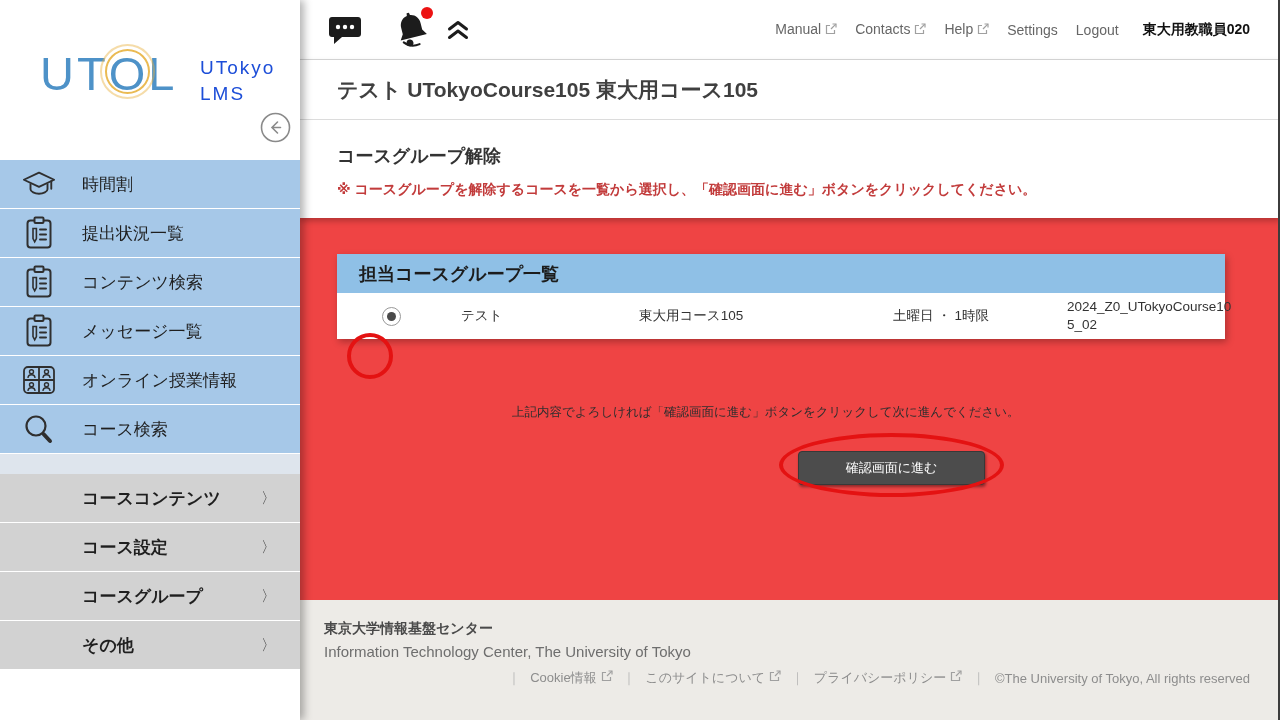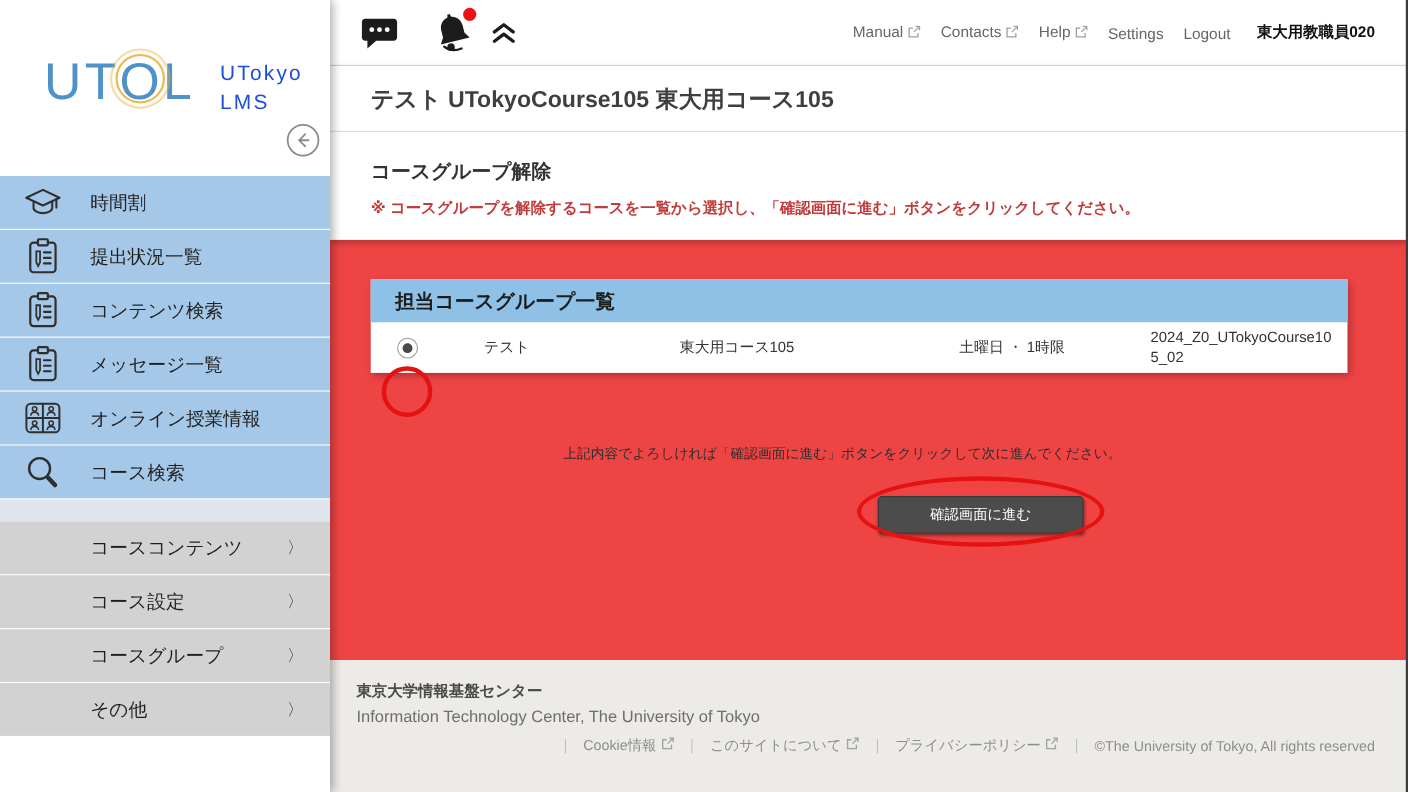--- a/index.html
+++ b/index.html
@@ -22,21 +22,21 @@
   .logo-sub span{display:block;}
   .collapse-btn{position:absolute;right:9px;top:112px;width:31px;height:31px;padding:0;
     border:none;background:transparent;cursor:pointer;}
   .menu-item{height:48px;margin-bottom:1px;display:flex;align-items:center;
     background:#a6c8e8;padding-left:22px;cursor:pointer;box-sizing:border-box;}
   .mi-icon{width:34px;height:34px;display:flex;align-items:center;justify-content:center;}
   .mi-label{margin-left:26px;font-size:17px;color:#1f1f1f;}
   .menu-gap{height:20px;background:#dee5ed;}
   .menu-course .menu-item{background:#d2d2d2;padding-left:82px;padding-right:24px;
     justify-content:space-between;}
-  .mi-label2{font-size:17px;color:#1f1f1f;}
+  .mi-label2{font-size:17px;color:#1f1f1f;font-weight:bold;}
   .mi-chevron{font-size:15px;color:#444;}
 
   
   .main{position:absolute;left:300px;top:0;width:980px;height:720px;}
   .topbar{height:60px;background:#fff;border-bottom:1px solid #d9d9d9;display:flex;
     align-items:center;justify-content:space-between;box-sizing:border-box;
     padding:0 30px 0 28px;}
   .topbar-icons{display:flex;align-items:center;}
   .tb-icon{display:inline-flex;position:relative;cursor:pointer;}
   .tb-msg{margin-right:32px;}
@@ -59,21 +59,21 @@
 
   .content{position:relative;height:382px;background:#ef4444;}
   .panel{position:absolute;left:37px;top:36px;width:888px;background:#fff;
     box-shadow:2px 3px 7px rgba(0,0,0,.28);}
   .panel-title{height:39px;background:#8fc0e6;display:flex;align-items:center;
     padding-left:22px;font-size:18px;font-weight:bold;color:#1c1c1c;}
   .t-head,.t-row{display:grid;grid-template-columns:103px 178px 254px 174px 179px;
     align-items:center;}
   .t-head{height:37px;border-bottom:1px solid #c9c9c9;font-size:14px;font-weight:bold;
     color:#222;}
-  .t-row{height:46px;font-size:13.5px;color:#333;}
+  .t-row{height:46px;font-size:13.5px;color:#333;margin-left:21px;}
   .cell-id{line-height:1.3;word-break:break-all;padding-right:10px;}
   .radio{width:19px;height:19px;border:1px solid #999;border-radius:50%;background:#fff;
     margin-left:24px;display:flex;align-items:center;justify-content:center;
     box-sizing:border-box;cursor:pointer;}
   .radio-dot{width:9px;height:9px;border-radius:50%;background:#4a4a4a;}
 
   .annotation-circle{position:absolute;border:4px solid #e41212;border-radius:50%;
     box-sizing:border-box;pointer-events:none;z-index:5;}
   .radio-ann{left:47px;top:115px;width:46px;height:46px;}
   .confirm-ann{left:479px;top:215px;width:225px;height:64px;}

